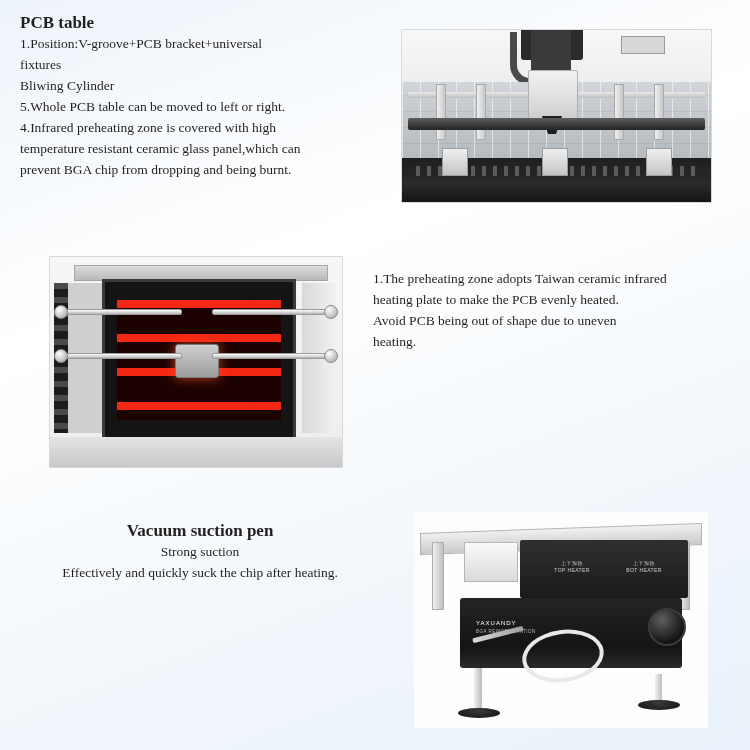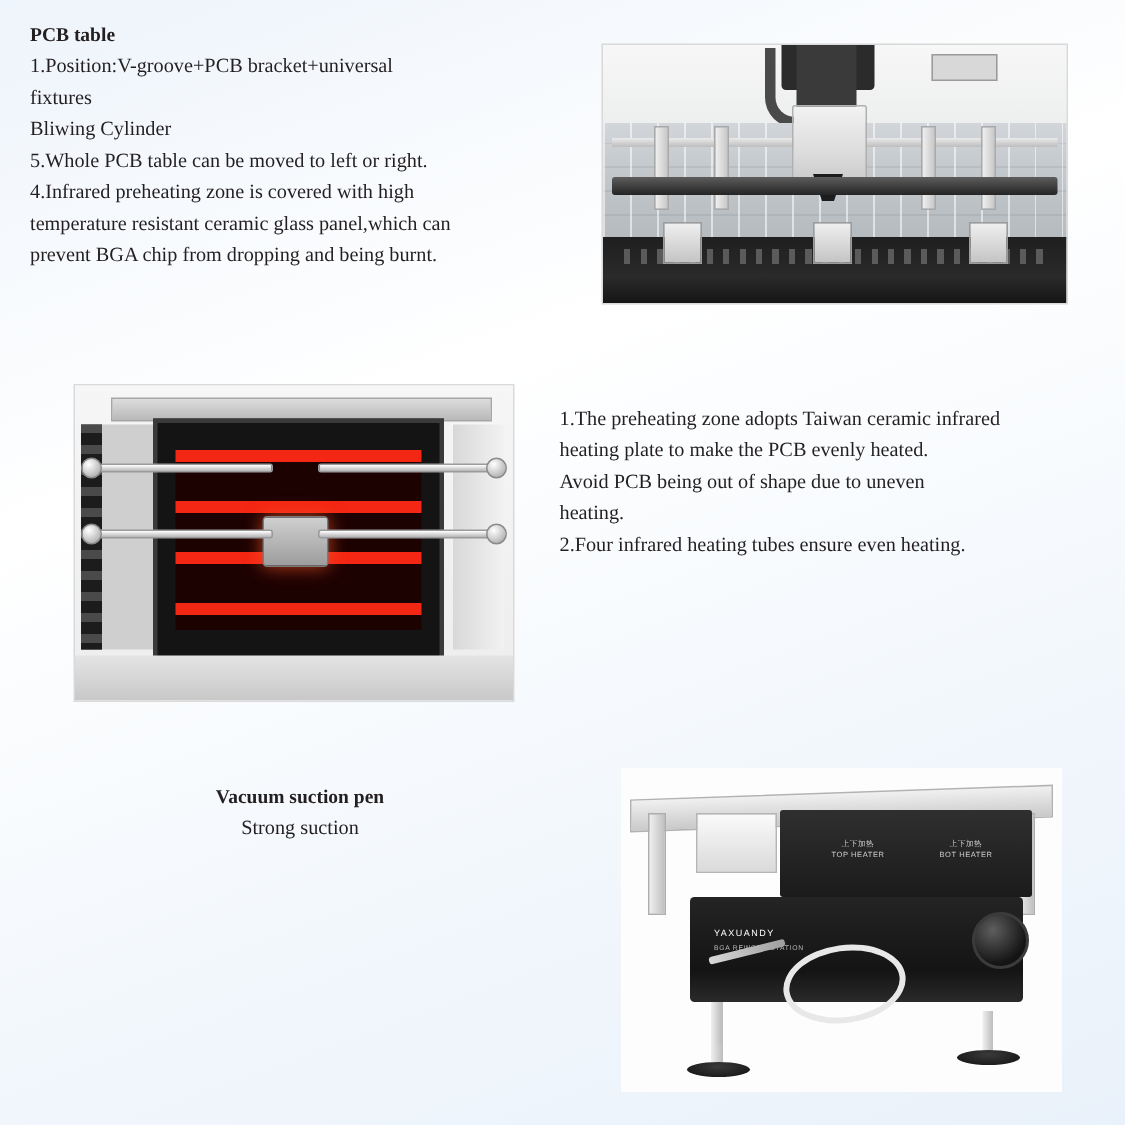--- a/index.html
+++ b/index.html
@@ -26,21 +26,21 @@
     position: absolute;
     font-size: 13.5px;
     line-height: 21px;
     color: #231f20;
   }
   .text-block .line {
     white-space: nowrap;
   }
   .heading {
     font-weight: bold;
-    font-size: 13px;
+    font-size: 17px;
   }
 
   
   #sec1-text {
     left: 20px;
     top: 12px;
     width: 345px;
   }
   #sec1-text .line {
     white-space: normal;
@@ -391,26 +391,26 @@
     <div class="p2-knob" style="right:4px; top:48px;"></div>
     <div class="p2-knob" style="right:4px; top:92px;"></div>
     <div class="p2-bottom"></div>
   </div>
 
   <div class="text-block" id="sec2-text">
     <div class="line">1.The preheating zone adopts Taiwan ceramic  infrared</div>
     <div class="line">heating  plate to make the PCB evenly heated.</div>
     <div class="line">Avoid PCB being out of shape due to uneven</div>
     <div class="line">heating.</div>
-    <div class="line">2.Four infrared heating tubes ensure even heating.</div>
   </div>
 
   <div class="text-block" id="sec3-text">
     <div class="line heading">Vacuum suction pen</div>
     <div class="line">Strong suction</div>
+    <div class="line">Effectively and quickly suck the chip after heating.</div>
   </div>
 
   <div class="photo" id="photo3">
     <div class="p3-bg"></div>
     <div class="p3-toprail"></div>
     <div class="p3-post" style="left:18px; top:30px; height:66px;"></div>
     <div class="p3-post" style="right:18px; top:30px; height:66px;"></div>
     <div class="p3-head"></div>
     <div class="p3-blackbar"></div>
     <div class="p3-blacktxt" style="left:138px; top:48px; width:40px; white-space:pre;">上下加热

